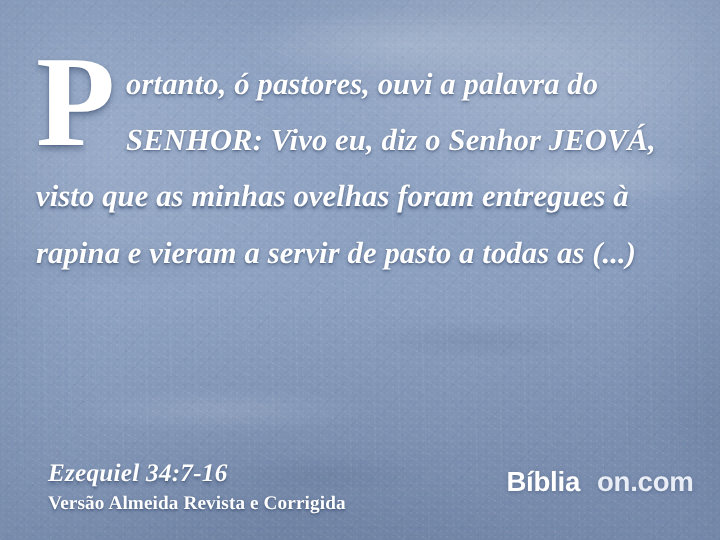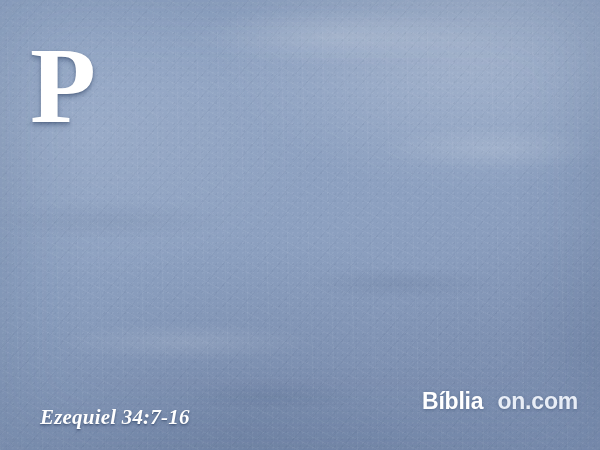--- a/index.html
+++ b/index.html
@@ -128,24 +128,25 @@
 <body>
 
 <div class="card">
 
   <div class="tex tex-a"></div>
   <div class="tex tex-b"></div>
   <div class="tex tex-grain"></div>
   <div class="vignette"></div>
 
   <div class="verse">
-    <span class="dropcap">P</span>
+    <span class="dropcap">P</span><span>ortanto, ó pastores, ouvi a palavra do SENHOR: Vivo eu, diz o Senhor JEOVÁ, visto que as minhas ovelhas foram entregues à rapina e vieram a servir de pasto a todas as (...)</span>
   </div>
 
   <div class="footer">
     <div class="ref">Ezequiel 34:7-16</div>
+    <div class="ver">Versão Almeida Revista e Corrigida</div>
   </div>
 
   <div class="logo">
     <span class="logo-b">Bíblia</span><span class="logo-o">on.com</span>
   </div>
 
 </div>
 
 </body></html>

